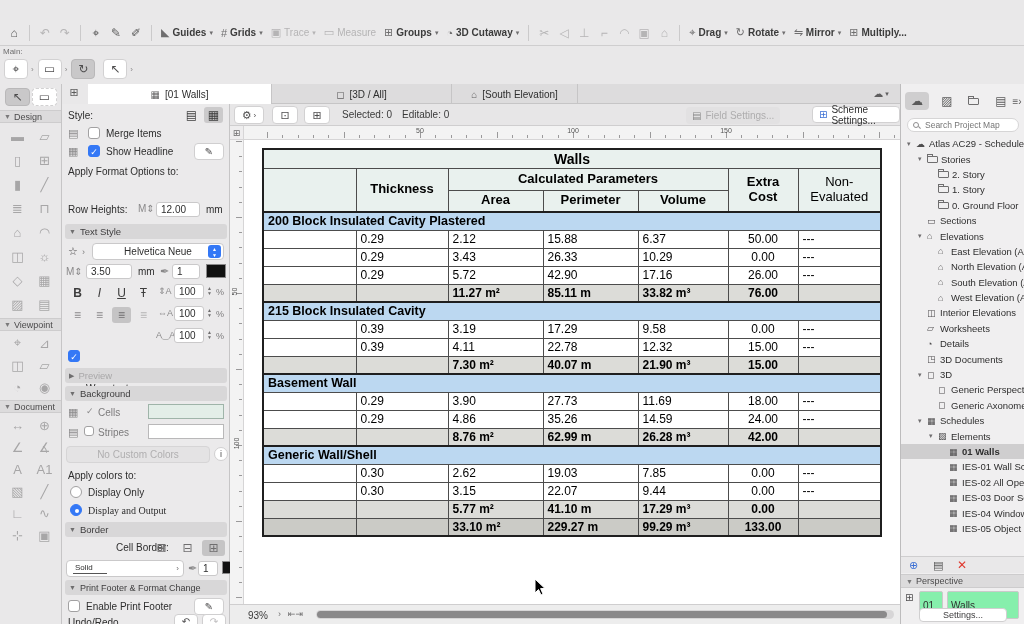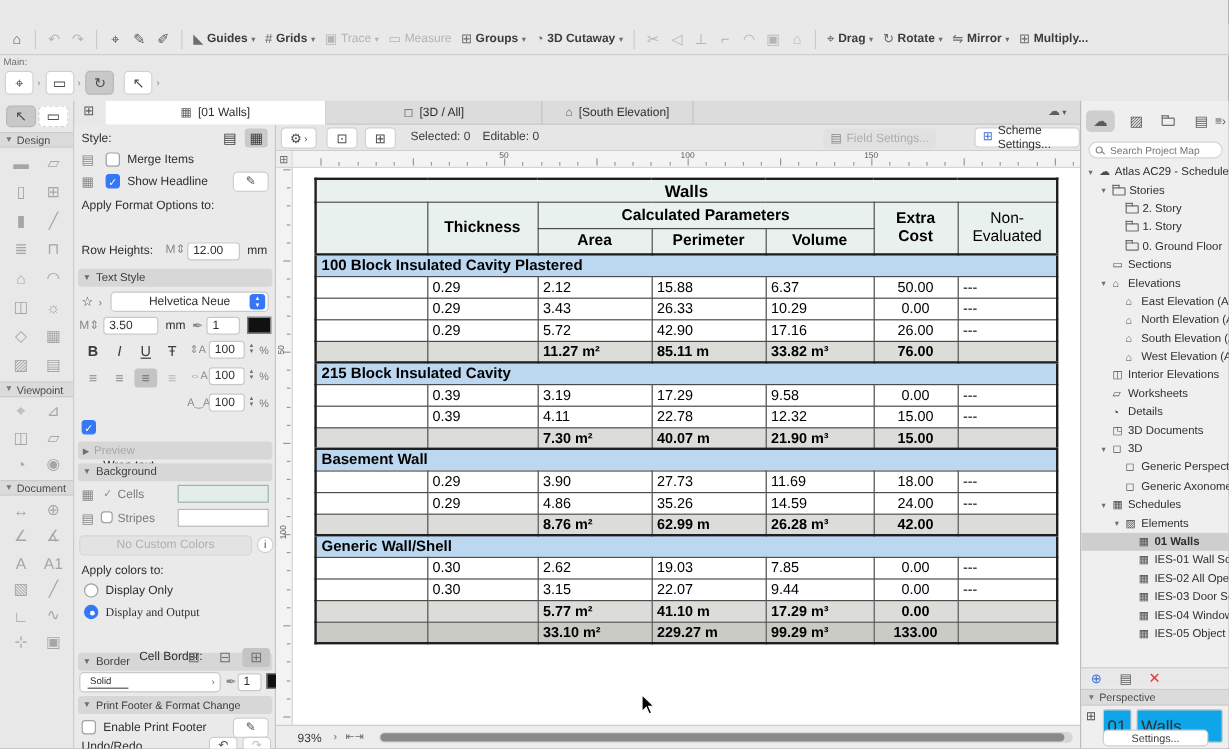--- a/index.html
+++ b/index.html
@@ -130,22 +130,22 @@
   .titem.sel{background:#cfcecf;font-weight:bold;}
   .twist{width:9px;font-size:7px;color:#6f6e6f;flex:none;}
   .tico{width:13px;font-size:9px;color:#4e4d4e;flex:none;}
   .cssfolder{width:11px;height:7px;border:1px solid #6f6e6f;border-radius:1px;position:relative;margin-right:3px;flex:none;}
   .cssfolder::before{content:"";position:absolute;top:-3px;left:-1px;width:4px;height:2px;border:1px solid #6f6e6f;border-bottom:none;}
   .tlbl{overflow:hidden;}
   .rtools{position:absolute;left:0;top:472px;width:124px;height:17px;border-top:1px solid #cfcecf;background:#e9e8e9;}
   .rhdr{position:absolute;left:0;top:490px;width:124px;height:14px;background:#dcdbdc;border-top:1px solid #cdcccd;
         border-bottom:1px solid #cdcccd;font-size:9px;color:#4b4a4b;display:flex;align-items:center;padding-left:5px;}
   .rhdr .tw{font-size:7px;margin-right:3px;color:#7a797a;}
-  .rinput{position:absolute;height:28px;background:#0ea5e9;border:1px solid #cac9ca;border-radius:2px;
-          font-size:14px;color:#2e2e2e;display:flex;align-items:center;padding-left:3px;}
+  .rinput{position:absolute;height:28px;background:#86efac;border:1px solid #cac9ca;border-radius:2px;
+          font-size:10px;color:#2e2e2e;display:flex;align-items:center;padding-left:3px;}
   .rsetbtn{position:absolute;left:18px;top:524px;width:88px;height:14px;background:#fff;border:1px solid #d0cfd0;
            border-radius:4px;font-size:9px;color:#3e3d3e;display:flex;align-items:center;justify-content:center;}
   .cursor-svg{position:absolute;left:534px;top:578px;}
 </style>
 </head>
 <body>
 
 <div class="app">
 
 
@@ -420,21 +420,21 @@
 
     <span class="fbtnw" style="left:4px;top:342px;width:144px;background:#e4e3e4;border-color:#d6d5d6;color:#b0afb0;">No Custom Colors</span>
     <span class="fbtnw" style="left:152px;top:343px;width:14px;height:14px;border-radius:50%;font-size:9px;">i</span>
 
     <span class="flabel" style="left:6px;top:366px;">Apply colors to:</span>
     <span class="radio" style="left:8px;top:382px;"></span>
     <span class="flabel" style="left:26px;top:383px;">Display Only</span>
     <span class="radio on" style="left:8px;top:400px;"></span>
     <span class="flabel" style="left:26px;top:401px;font-family:Liberation Serif, serif;">Display and Output</span>
 
-    <div class="fhdr" style="top:440px;align-items:center;">
+    <div class="fhdr" style="top:418px;align-items:center;">
         <span class="tw">▼</span>
         <span>Border</span>
       </div>
     <span class="flabel" style="left:6px;top:438px;margin-left:48px;">Cell Border:</span>
     <span class="gridbtn" style="left:88px;top:436px;">⊞</span>
     <span class="gridbtn" style="left:114px;top:436px;">⊟</span>
     <span class="gridbtn sel" style="left:140px;top:436px;">⊞</span>
 
     <div class="fsel" style="left:4px;top:456px;width:118px;font-size:8px;">
         <span style="border-bottom:1px solid #555;padding:0 14px 1px 2px;">Solid</span>
@@ -564,21 +564,21 @@
           <td colspan="3" rowspan="1">Calculated Parameters</td>
           <td colspan="1" rowspan="2">Extra Cost</td>
           <td class="nobold" colspan="1" rowspan="2">Non-Evaluated</td>
         </tr>
         <tr class="t-h">
           <td>Area</td>
           <td>Perimeter</td>
           <td>Volume</td>
         </tr>
         <tr class="t-group">
-          <td colspan="7">100 Block Insulated Cavity Plastered</td>
+          <td colspan="7">200 Block Insulated Cavity Plastered</td>
         </tr>
         <tr class="t-data">
           <td></td>
           <td>0.29</td>
           <td>2.12</td>
           <td>15.88</td>
           <td>6.37</td>
           <td class="ctr">50.00</td>
           <td>---</td>
         </tr>

